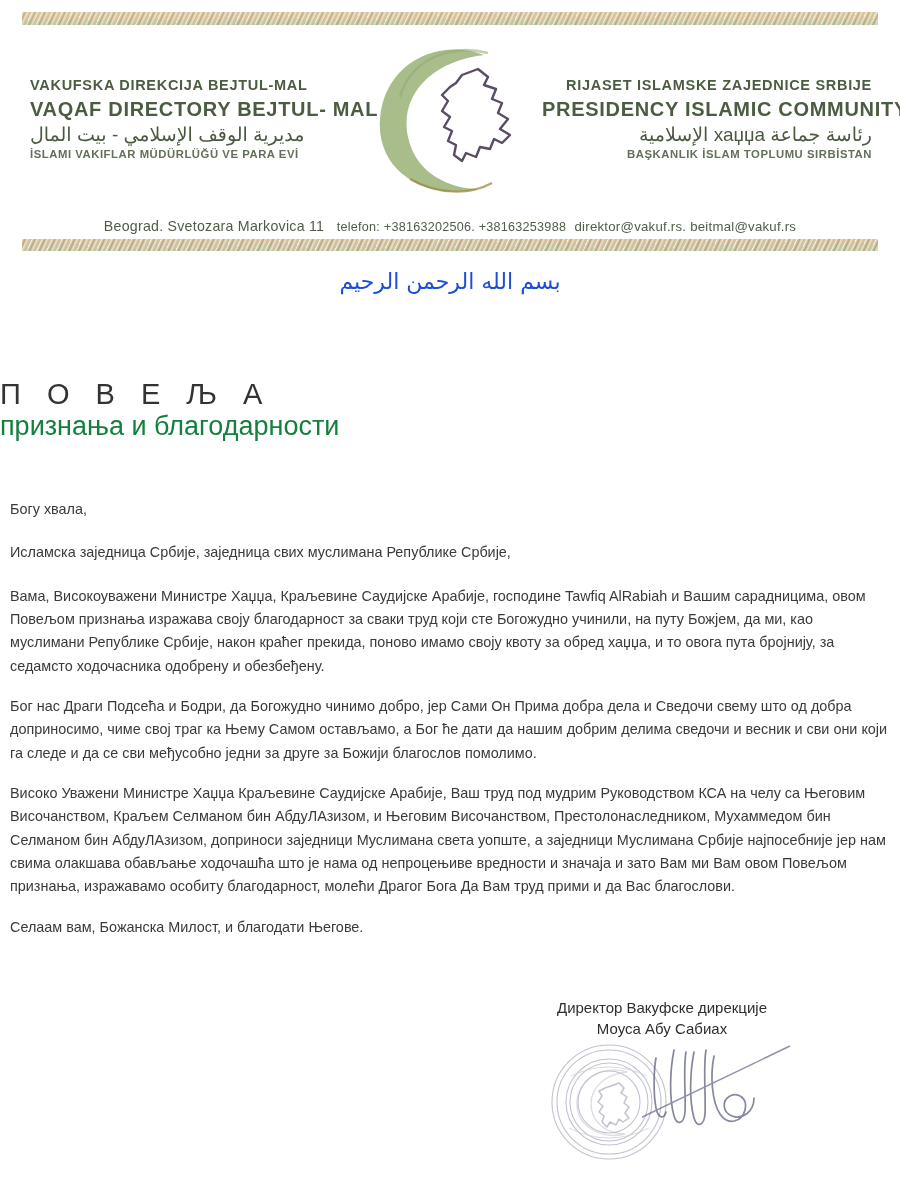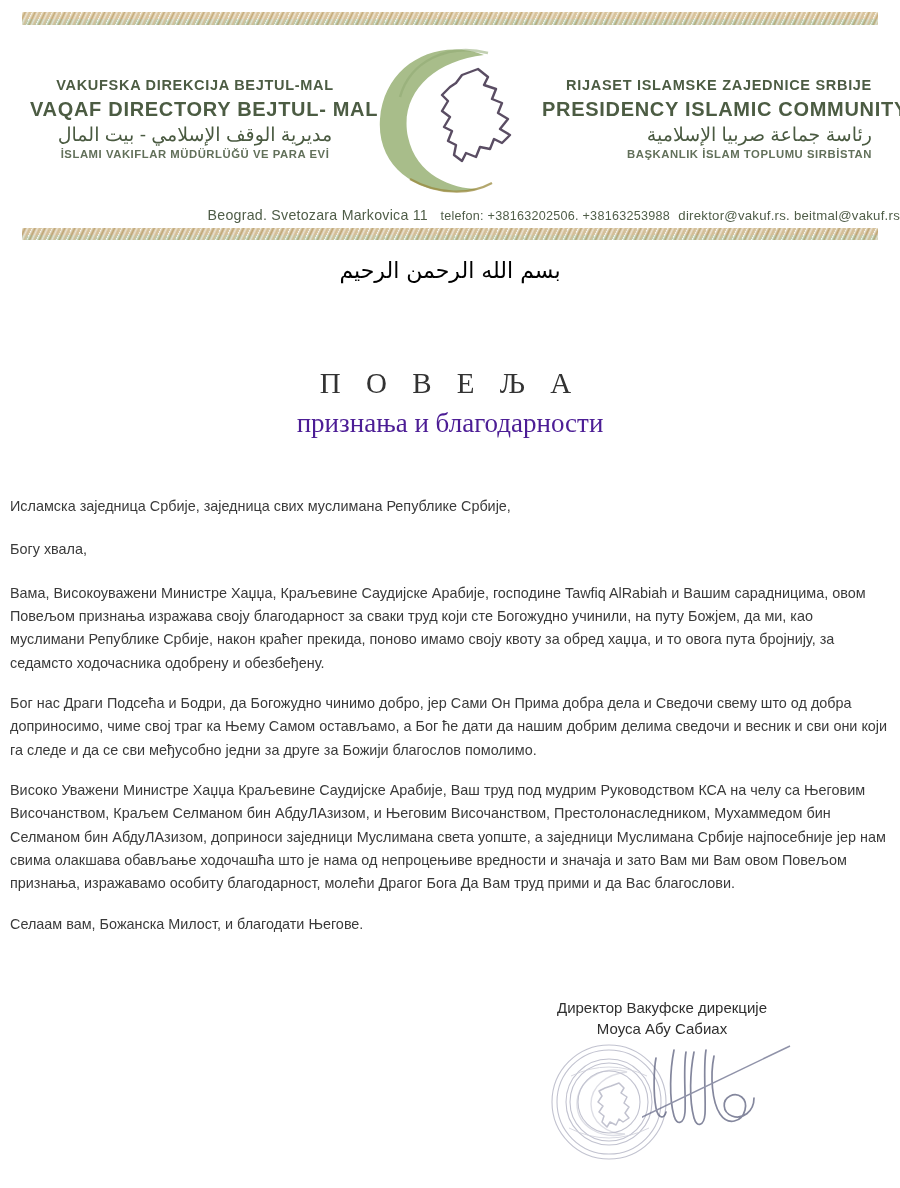--- a/index.html
+++ b/index.html
@@ -50,21 +50,21 @@
     justify-content: space-between;
     padding: 14px 30px 4px 30px;
     gap: 6px;
   }
 
   .head-col {
     flex: 0 0 auto;
     width: 330px;
     line-height: 1.32;
   }
-  .head-col.left { text-align: center; }
+  .head-col.left { text-align: left; }
   .head-col.right { text-align: right; }
 
   .hl-1, .hl-2 {
     font-weight: bold;
     font-size: 14.5px;
     letter-spacing: .7px;
     color: #4c5c43;
     white-space: nowrap;
   }
   .hl-2 { font-size: 20px; }
@@ -85,56 +85,54 @@
   }
 
   .emblem {
     flex: 0 0 auto;
     width: 170px;
     height: 160px;
     position: relative;
   }
 
   .addr-line {
-    text-align: right;
+    text-align: center;
     font-size: 14.2px;
     color: #4f5d48;
     letter-spacing: .25px;
     padding: 4px 0 5px 0;
     white-space: nowrap;
+    margin-top: 11px;
   }
   .addr-line .tel { font-size: 12.6px; }
   .addr-line .mail { font-size: 13.2px; }
 
   
   .basmala {
     text-align: center;
     font-size: 22px;
-    color: #000000;
+    color: #1d4ed8;
     padding-top: 18px;
     direction: rtl;
     font-family: "DejaVu Sans", sans-serif;
   }
 
   
   .title-block {
-    text-align: center;
     margin-top: 84px;
-    font-family: Liberation Serif, serif;
   }
   .title-main {
     font-size: 29px;
     letter-spacing: 9px;
     color: #333333;
     font-weight: normal;
   }
   .title-sub {
     font-size: 27px;
-    color: #4c1d95;
-    margin-top: 8px;
+    color: #15803d;
     font-weight: normal;
   }
 
   
   .body-block {
     margin: 56px 10px 0 10px;
     width: 880px;
   }
   .para {
     font-size: 14.4px;
@@ -205,21 +203,21 @@
         <path d="M96 36 L112 30 L122 38 L118 46 L130 50 L126 60 L136 64
                  L132 74 L142 80 L134 90 L144 96 L136 104 L128 100 L124 110
                  L114 108 L110 118 L100 114 L96 122 L88 116 L90 106 L82 102
                  L86 92 L78 88 L84 78 L76 72 L82 62 L76 56 L84 48 L90 44 Z" fill="#ffffff" stroke="#5a4d63" stroke-width="2.4" stroke-linejoin="round"></path>
       </svg>
     </div>
 
     <div class="head-col right">
       <div class="hl-1">RIJASET ISLAMSKE ZAJEDNICE SRBIJE</div>
       <div class="hl-2">PRESIDENCY ISLAMIC COMMUNITY SRBIJE</div>
-      <div class="hl-ar">رئاسة جماعة صربيا الإسلامية</div>
+      <div class="hl-ar">رئاسة جماعة хаџџа الإسلامية</div>
       <div class="hl-4">BAŞKANLIK İSLAM TOPLUMU SIRBİSTAN</div>
     </div>
 
   </div>
 
   <div class="addr-line">
     <span>Beograd. Svetozara Markovica 11</span>
     &nbsp;&nbsp;<span class="tel">telefon: +38163202506. +38163253988</span>
     &nbsp;<span class="mail">direktor@vakuf.rs. beitmal@vakuf.rs</span>
   </div>
@@ -228,22 +226,22 @@
 </div>
 
 <div class="basmala">بسم الله الرحمن الرحيم</div>
 
 <div class="title-block">
   <div class="title-main">П О В Е Љ А</div>
   <div class="title-sub">признања и благодарности</div>
 </div>
 
 <div class="body-block">
+  <p class="para p-first">Богу хвала,</p>
   <p class="para p-first">Исламска заједница Србије, заједница свих муслимана Републике Србије,</p>
-  <p class="para p-first">Богу хвала,</p>
   <p class="para">Вама, Високоуважени Министре Хаџџа, Краљевине Саудијске Арабије, господине Tawfiq AlRabiah и Вашим сарадницима, овом Повељом признања изражава своју благодарност за сваки труд који сте Богожудно учинили, на путу Божјем, да ми, као муслимани Републике Србије, након краћег прекида, поново имамо своју квоту за обред хаџџа, и то овога пута бројнију, за седамсто ходочасника одобрену и обезбеђену.</p>
   <p class="para">Бог нас Драги Подсећа и Бодри, да Богожудно чинимо добро, јер Сами Он Прима добра дела и Сведочи свему што од добра доприносимо, чиме свој траг ка Њему Самом остављамо, а Бог ће дати да нашим добрим делима сведочи и весник и сви они који га следе и да се сви међусобно једни за друге за Божији благослов помолимо.</p>
   <p class="para">Високо Уважени Министре Хаџџа Краљевине Саудијске Арабије, Ваш труд под мудрим Руководством КСА на челу са Његовим Височанством, Краљем Селманом бин АбдуЛАзизом,  и Његовим Височанством, Престолонаследником, Мухаммедом бин Селманом бин АбдуЛАзизом, доприноси заједници Муслимана света уопште, а заједници Муслимана Србије најпосебније јер нам свима олакшава обављање ходочашћа што је нама од непроцењиве вредности и значаја и зато Вам  ми Вам овом Повељом признања, изражавамо особиту благодарност, молећи Драгог Бога Да Вам труд прими и да Вас благослови.</p>
   <p class="para">Селаам вам, Божанска Милост, и благодати Његове.</p>
 </div>
 
 <div class="sig-block">
   <div class="sig-names">
     <div>Директор Вакуфске дирекције</div>
     <div>Моуса Абу Сабиах</div>

